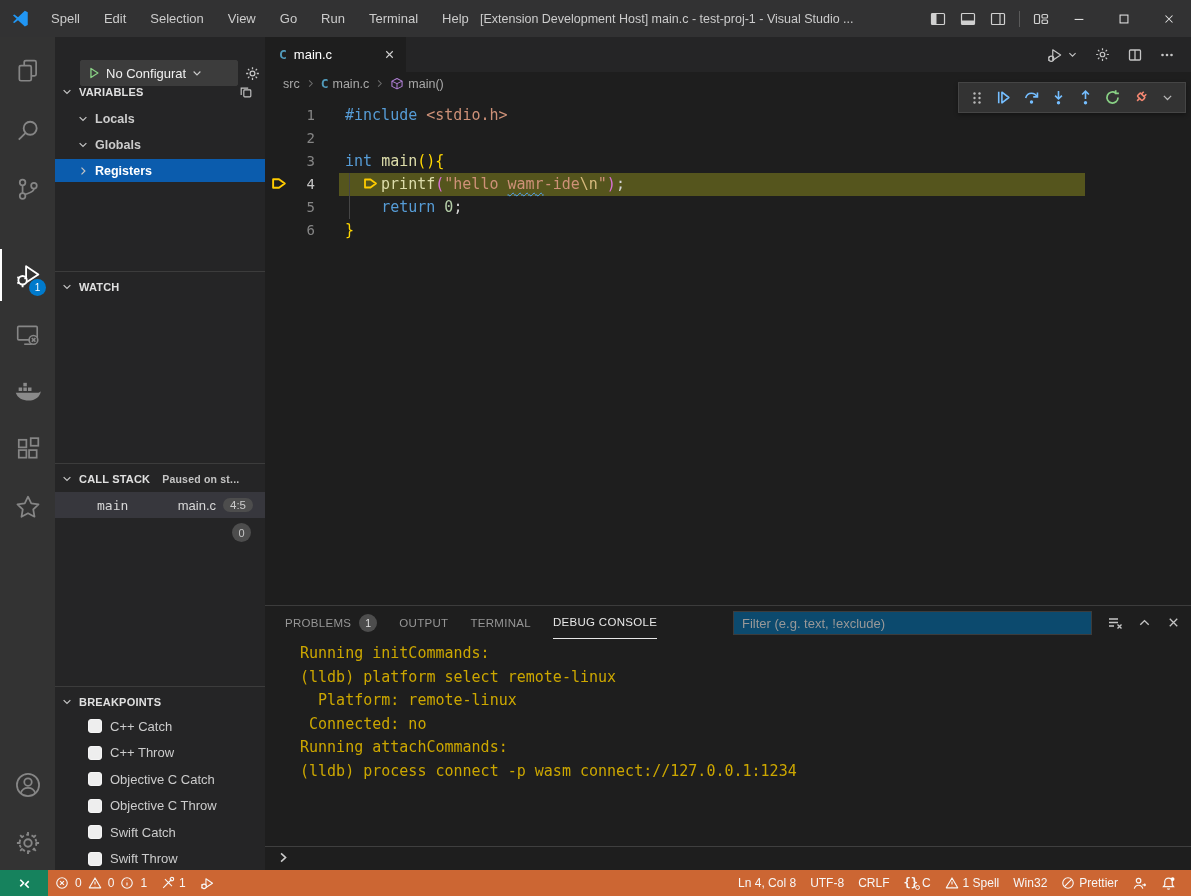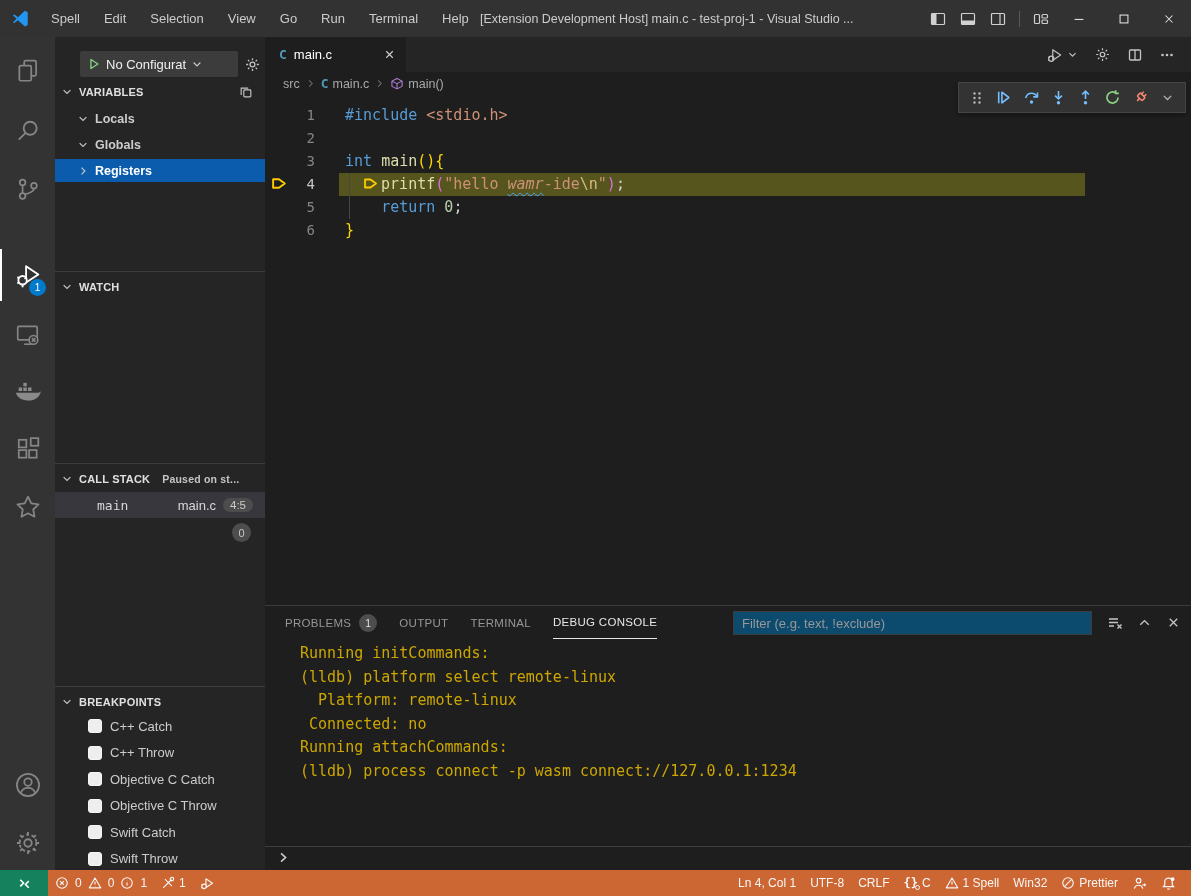--- a/index.html
+++ b/index.html
@@ -19,21 +19,21 @@
   .win-btn { width:45px; height:37px; display:flex; align-items:center; justify-content:center; color:#e4e4e4; }
 
   
   .activitybar { position:absolute; left:0; top:37px; width:55px; height:833px; background:#333333; }
   .ab-item { position:absolute; left:0; width:55px; height:52px; display:flex; align-items:center; justify-content:center; color:#868686; }
   .ab-item.active { color:#ffffff; border-left:2px solid #ffffff; }
   .ab-badge { position:absolute; right:9px; bottom:5px; width:17px; height:17px; border-radius:50%; background:#007acc; color:#fff; font-size:10px; display:flex; align-items:center; justify-content:center; }
 
   
   .sidebar { position:absolute; left:55px; top:37px; width:210px; height:833px; background:#252526; font-size:13px; }
-  .debug-controls { position:absolute; left:0; top:13px; width:210px; height:28px; display:flex; align-items:center; }
+  .debug-controls { position:absolute; left:0; top:22px; width:210px; height:28px; display:flex; align-items:center; }
   .config-select { margin-left:25px; width:158px; height:26px; background:#3c3c3c; border:1px solid #3c3c3c; border-radius:2px; display:flex; align-items:center; gap:5px; padding:0 6px; color:#f0f0f0; font-size:13px; }
   .config-select .lbl { white-space:nowrap; overflow:hidden; max-width:105px; }
   .side-gear { margin-left:6px; color:#c5c5c5; }
   .sect-header { position:absolute; left:0; width:210px; height:22px; display:flex; align-items:center; font-size:11px; font-weight:bold; color:#e0e0e0; letter-spacing:.2px; }
   .sect-header .chev { margin:0 6px 0 6px; color:#c5c5c5; }
   .sect-border { border-top:1px solid #3c3c3c; padding-top:4px; height:27px; }
   .tree-row { position:absolute; left:0; width:210px; height:23px; display:flex; align-items:center; color:#cccccc; font-weight:bold; font-size:12.5px; }
   .tree-row .chev { margin:0 6px 0 22px; color:#c5c5c5; }
   .tree-row.selected { background:#0b5cad; color:#ffffff; }
   .cs-status { margin-left:12px; font-size:10.5px; color:#c5c5c5; font-weight:bold; }
@@ -59,21 +59,21 @@
   .hl-line { position:absolute; left:74px; top:78px; width:746px; height:23px; background:#55551d; }
   .indent-guide { position:absolute; left:84px; top:78px; width:1px; height:46px; background:#464646; }
   .gutter-arrow { position:absolute; left:6px; top:81px; }
   .code-line { position:absolute; left:0; width:100%; height:23px; line-height:23px; }
   .ln { position:absolute; left:0; width:50px; text-align:right; color:#858585; font-size:14px; }
   .ln.active { color:#c6c6c6; }
   .code-text { position:absolute; left:80px; white-space:pre; color:#d4d4d4; }
   .tok-kw { color:#569cd6;margin-top:12px; } .tok-fn { color:#dcdcaa; } .tok-str { color:#ce9178; }
   .tok-esc { color:#d7ba7d; } .tok-num { color:#b5cea8; } .tok-pl { color:#d4d4d4; }
   .tok-b1 { color:#ffd700; } .tok-b2 { color:#da70d6; }
-  .tok-spell { text-decoration:underline wavy #4fa7ff; text-decoration-thickness:1px; text-underline-offset:3px;font-style:italic; }
+  .tok-spell { text-decoration:underline wavy #4fa7ff; text-decoration-thickness:1px; text-underline-offset:3px; }
   .tok-arrow { display:inline-block; width:18px; height:13px; vertical-align:-1px; }
   .debug-toolbar { position:absolute; left:693px; top:45px; width:228px; height:31px; background:#333333; border:1px solid #454545; box-shadow:0 2px 4px rgba(0,0,0,.35); display:flex; align-items:center; justify-content:space-around; padding:0 4px; }
   .dt-icon { width:22px; height:22px; display:flex; align-items:center; justify-content:center; }
   .blue { color:#75beff; } .green { color:#89d185; } .red { color:#f48771; } .gray { color:#b8b8b8; }
 
   
   .panel { position:absolute; left:265px; top:605px; width:926px; height:265px; background:#1e1e1e; border-top:1px solid #3c3c3c; }
   .panel-tabs { position:absolute; left:0; top:0; width:926px; height:33px; display:flex; align-items:center; padding-left:20px; }
   .p-tab { font-size:11.5px; letter-spacing:.3px; color:#969696; margin-right:22px; display:flex; align-items:center; gap:8px; height:33px; }
   .p-tab.active { color:#e7e7e7; border-bottom:1.5px solid #e7e7e7; }
@@ -603,21 +603,21 @@
   </span>
   <span class="sb-item">
     <svg width="15" height="15" viewBox="0 0 24 24" fill="none" stroke="currentColor" stroke-width="1.8">
         <path d="M9.5 4.5 20 11.5 9.5 18.5z" stroke-linejoin="round"></path>
         <circle cx="6.5" cy="16.5" r="3.6" fill="#cc6633"></circle>
         <path d="M2 13.8l1.8 1M2 19.2l1.8-.8"></path>
       </svg>
   </span>
 
   <div class="sb-right">
-    <span class="sb-item">Ln 4, Col 1</span>
+    <span class="sb-item">Ln 4, Col 8</span>
     <span class="sb-item">UTF-8</span>
     <span class="sb-item">CRLF</span>
     <span class="sb-item">
       <span class="braces"><span>{}</span><span class="ring"></span></span>
       <span>C</span>
     </span>
     <span class="sb-item">
       <svg width="14" height="14" viewBox="0 0 16 16" fill="none" stroke="currentColor" stroke-width="1.3" stroke-linejoin="round">
           <path d="M8 2.2 14.5 13.5H1.5z"></path>
           <path d="M8 6.3v3.4M8 11.6v.3"></path>

